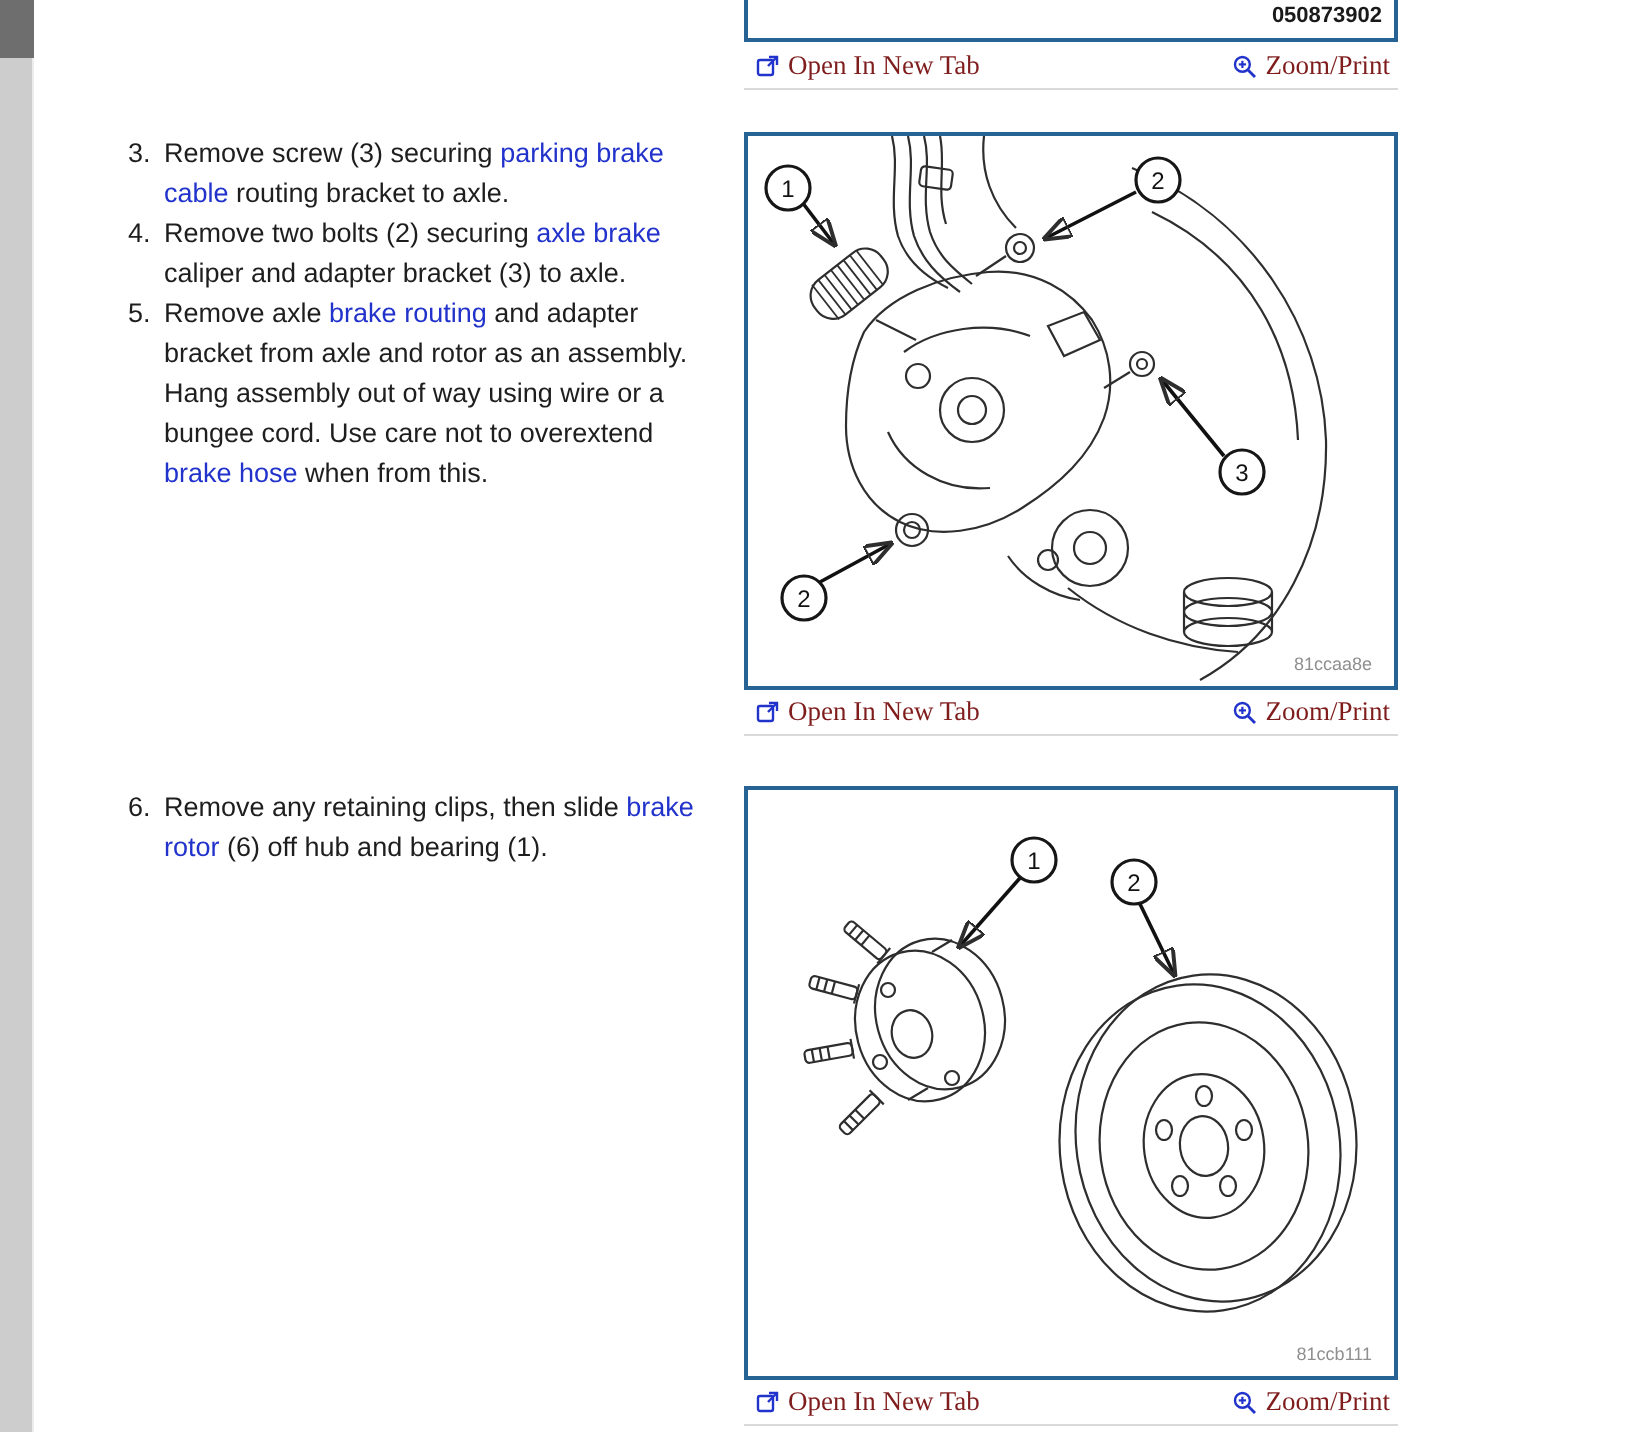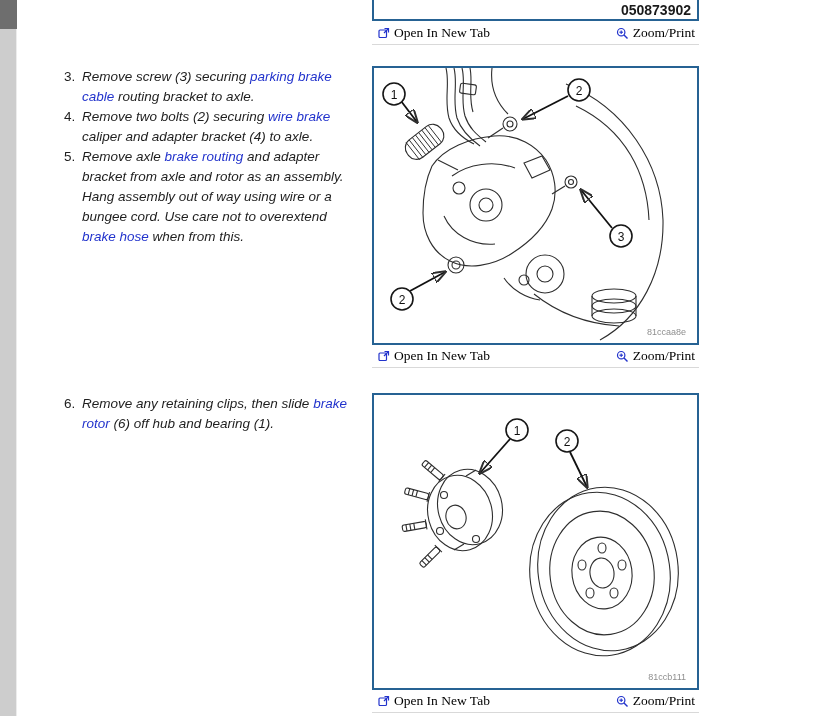--- a/index.html
+++ b/index.html
@@ -13,40 +13,40 @@
     color:#1c1c1c;
   }
 
   
   .scroll-track { position:absolute; left:0; top:0; width:17px; height:716px; background:#cdcdcd; border-right:1px solid #ececec; }
   .scroll-thumb { position:absolute; left:0; top:0; width:17px; height:29px; background:#6e6e6e; }
 
   
   .figure-box { position:absolute; left:372px; width:327px; border:2px solid #266293; background:#fff; }
   .figure-box.top-partial { top:0; height:21px; border-top:none; }
-  .fig-id { position:absolute; right:6px; top:2px; font-size:14px; font-weight:bold; color:#1a1a1a; }
+  .fig-id { position:absolute; right:6px; top:2px; font-size:11px; font-weight:bold; color:#1a1a1a; }
 
   .links-row {
     position:absolute; left:372px; width:327px; height:21px;
     display:flex; justify-content:space-between; align-items:center;
     padding:0 4px 2px 6px;
     font-family:"Liberation Serif", serif;
     font-size:13.5px;
     border-bottom:1px solid #d9d9d9;
   }
-  .links-row a { color:#000000; text-decoration:none; display:inline-flex; align-items:center; gap:4px; }
+  .links-row a { color:#7f1d1d; text-decoration:none; display:inline-flex; align-items:center; gap:4px; }
   .links-row .icon { display:inline-flex; align-items:center; }
 
   
   .steps { position:absolute; left:64px; width:300px; list-style:none; font-size:13.5px; line-height:20px; color:#1e1e1e; }
   .steps-a { top:67px; }
   .steps-b { top:394px; }
   .step { display:flex; }
   .step-num { width:18px; flex:none; }
-  .step-text { flex:1;font-style:italic; }
+  .step-text { flex:1; }
   a.tlink { color:#2233cc; text-decoration:none; }
 
   svg.linework { display:block; }
   svg.linework path, svg.linework rect, svg.linework circle, svg.linework ellipse, svg.linework line, svg.linework polyline {
     stroke:#2e2e2e; stroke-width:1.1; fill:none;
   }
   svg.linework .leader { stroke:#111; stroke-width:1.8; }
   svg.linework .callout-circle { fill:#fff; stroke:#161616; stroke-width:1.6; }
   svg.linework text { stroke:none; fill:#111; font-family:"Liberation Sans", sans-serif; font-size:12px; text-anchor:middle; }
   svg.linework text.caption { fill:#8f8f8f; font-size:9px; text-anchor:end; }
@@ -87,21 +87,21 @@
   </a>
 </div>
 
 <ul class="steps steps-a">
   <li class="step">
     <span class="step-num">3.</span>
     <span class="step-text"><span>Remove screw (3) securing </span><a class="tlink" href="#">parking brake cable</a><span> routing bracket to axle.</span></span>
   </li>
   <li class="step">
     <span class="step-num">4.</span>
-    <span class="step-text"><span>Remove two bolts (2) securing </span><a class="tlink" href="#">wire brake</a><span> caliper and adapter bracket (4) to axle.</span></span>
+    <span class="step-text"><span>Remove two bolts (2) securing </span><a class="tlink" href="#">axle brake</a><span> caliper and adapter bracket (3) to axle.</span></span>
   </li>
   <li class="step">
     <span class="step-num">5.</span>
     <span class="step-text"><span>Remove axle </span><a class="tlink" href="#">brake routing</a><span> and adapter bracket from axle and rotor as an assembly. Hang assembly out of way using wire or a bungee cord. Use care not to overextend </span><a class="tlink" href="#">brake hose</a><span> when from this.</span></span>
   </li>
 </ul>
 
 <div class="figure-box" style="top:66px; height:279px;">
   <svg class="linework" width="323" height="275" viewBox="0 0 323 275">
     <defs>

